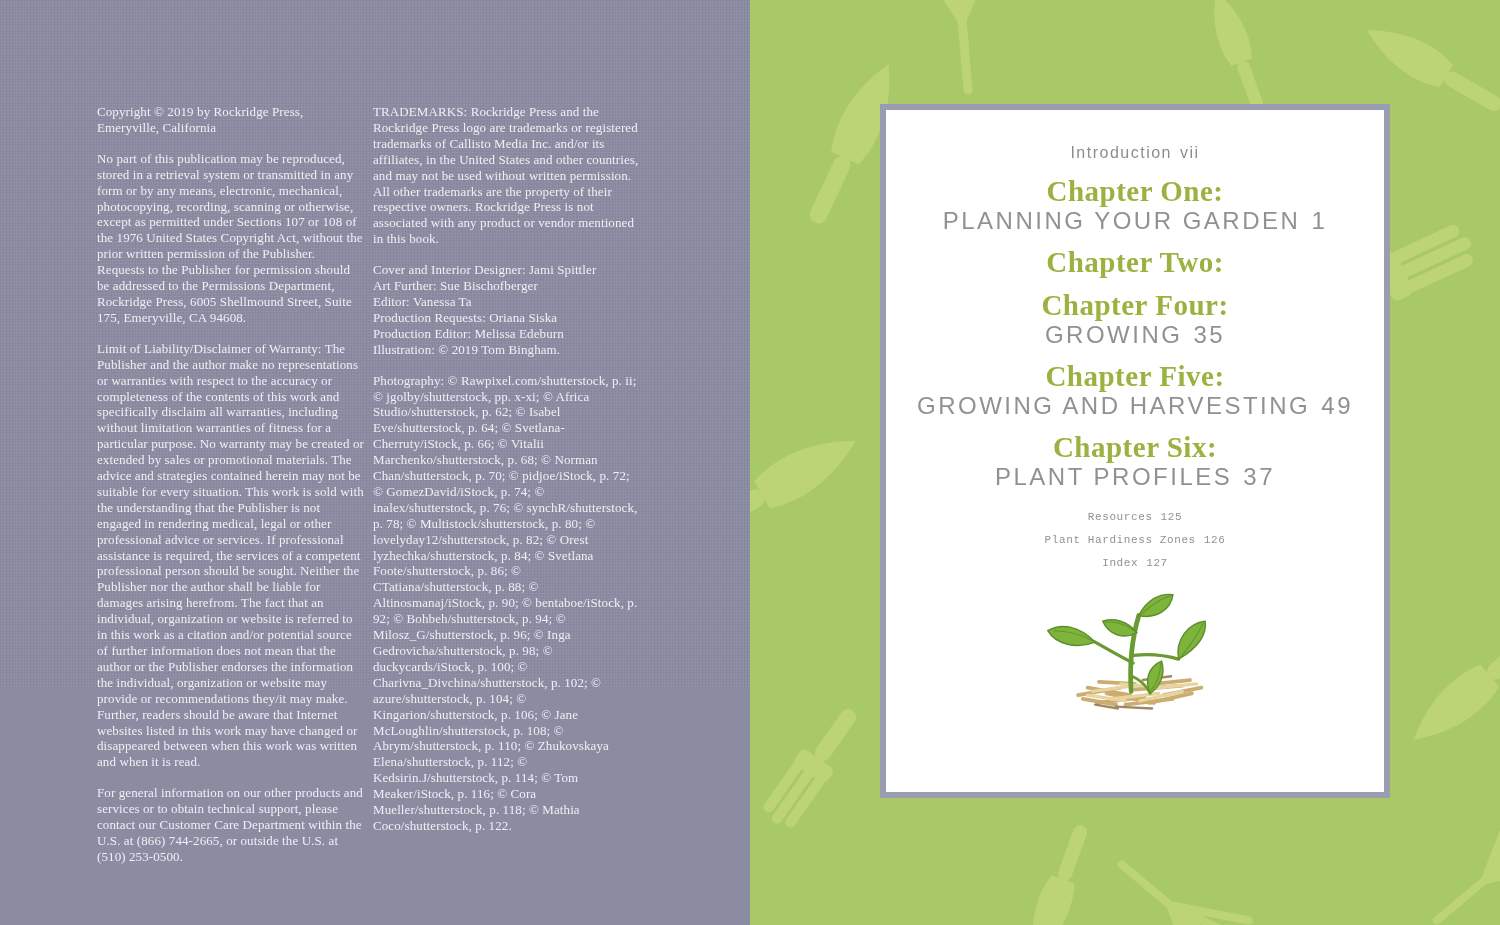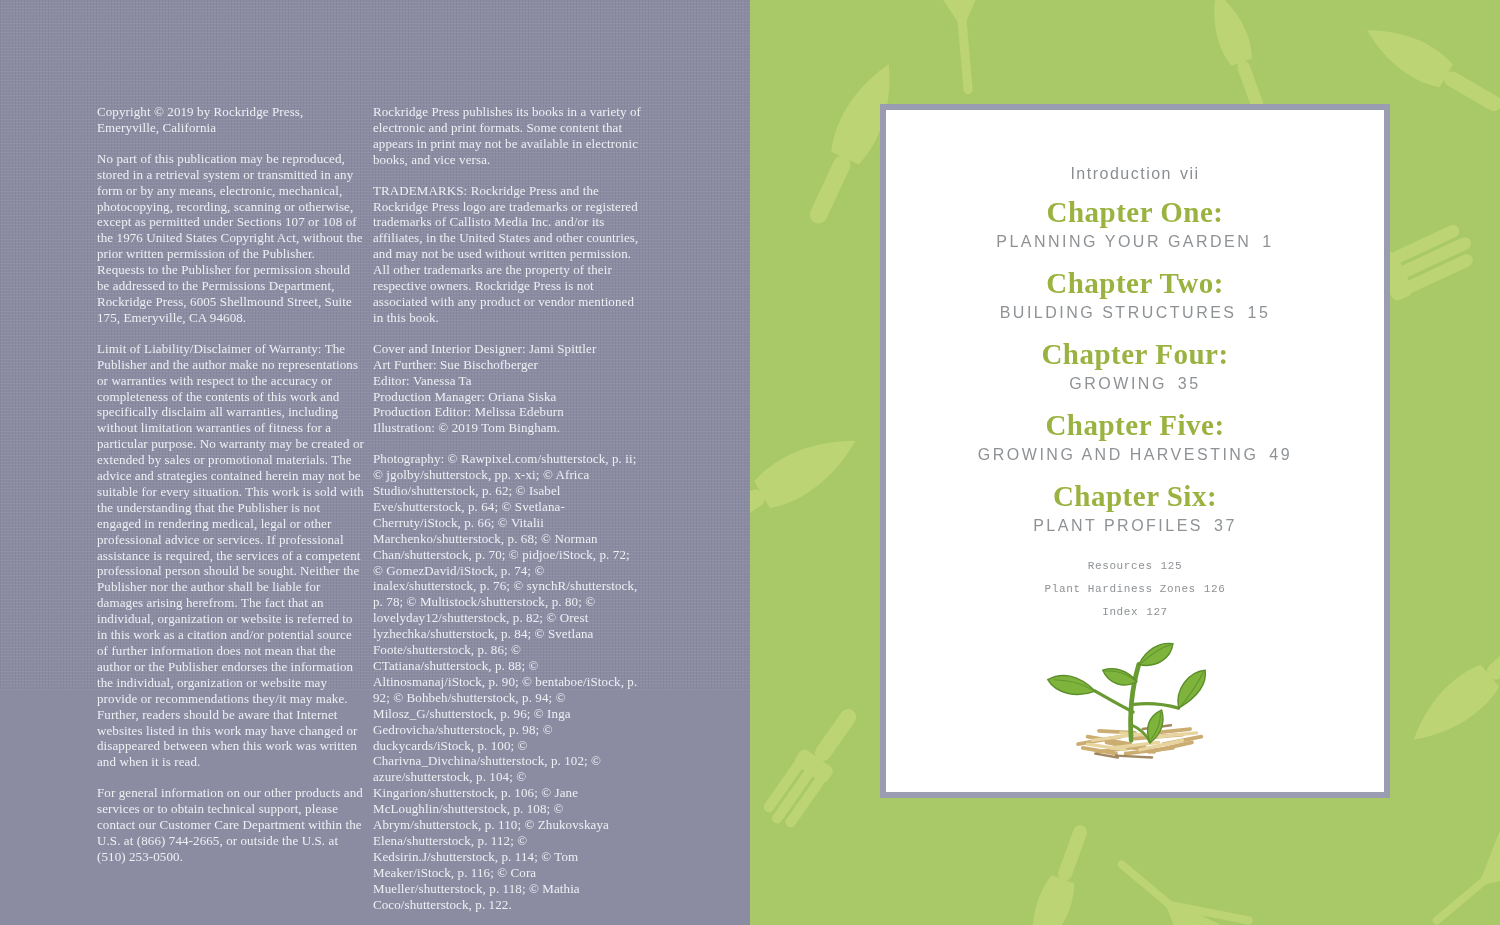--- a/index.html
+++ b/index.html
@@ -31,33 +31,33 @@
     position:absolute;left:750px;top:0;width:750px;height:925px;
     background:#a9c968;overflow:hidden;
   }
   .pattern-svg{position:absolute;left:0;top:0;}
   .toc-card{
     position:absolute;left:130px;top:104px;width:498px;height:682px;
     background:#ffffff;border:6px solid #9a9cb1;
     text-align:center;
   }
   .toc-intro{
-    margin-top:54px;
+    margin-top:33px;
     font-family:"Liberation Sans", sans-serif;
     font-size:16px;color:#8b8e91;letter-spacing:1.5px;line-height:20px;
   }
   .chapter-block{margin-top:13px;}
   .ch-head{
     font-family:"Liberation Serif", serif;
     font-size:29px;line-height:30px;color:#9ab23f;font-weight:700;
     letter-spacing:.5px;
   }
   .ch-title{
     font-family:"Liberation Sans", sans-serif;
-    font-size:16px;line-height:26px;color:#8f9295;
+    font-size:24px;line-height:26px;color:#8f9295;
     letter-spacing:2.5px;font-weight:400;margin-top:2px;
   }
   .pgnum{margin-left:11px;}
   .pgnum-sm{margin-left:8px;}
   .backmatter{
     margin-top:16px;
     font-family:Liberation Mono, monospace;
     font-size:11px;line-height:23px;color:#8f9295;letter-spacing:.6px;
   }
   .illustration-wrap{margin-top:14px;}
@@ -66,27 +66,26 @@
 <body>
 
 <div class="page-left">
   <div class="copy-col c1">
     <p>Copyright © 2019 by Rockridge Press, Emeryville, California</p>
     <p>No part of this publication may be reproduced, stored in a retrieval system or transmitted in any form or by any means, electronic, mechanical, photocopying, recording, scanning or otherwise, except as permitted under Sections 107 or 108 of the 1976 United States Copyright Act, without the prior written permission of the Publisher. Requests to the Publisher for permission should be addressed to the Permissions Department, Rockridge Press, 6005 Shellmound Street, Suite 175, Emeryville, CA 94608.</p>
     <p>Limit of Liability/Disclaimer of Warranty: The Publisher and the author make no representations or warranties with respect to the accuracy or completeness of the contents of this work and specifically disclaim all warranties, including without limitation warranties of fitness for a particular purpose. No warranty may be created or extended by sales or promotional materials. The advice and strategies contained herein may not be suitable for every situation. This work is sold with the understanding that the Publisher is not engaged in rendering medical, legal or other professional advice or services. If professional assistance is required, the services of a competent professional person should be sought. Neither the Publisher nor the author shall be liable for damages arising herefrom. The fact that an individual, organization or website is referred to in this work as a citation and/or potential source of further information does not mean that the author or the Publisher endorses the information the individual, organization or website may provide or recommendations they/it may make. Further, readers should be aware that Internet websites listed in this work may have changed or disappeared between when this work was written and when it is read.</p>
     <p>For general information on our other products and services or to obtain technical support, please contact our Customer Care Department within the U.S. at (866) 744-2665, or outside the U.S. at (510) 253-0500.</p>
   </div>
   <div class="copy-col c2">
-    <p>Rockridge Press publishes its books in a variety of electronic and print formats. Some content that appears in print may not be available in electronic books, and vice versa.</p>
     <p>TRADEMARKS: Rockridge Press and the Rockridge Press logo are trademarks or registered trademarks of Callisto Media Inc. and/or its affiliates, in the United States and other countries, and may not be used without written permission. All other trademarks are the property of their respective owners. Rockridge Press is not associated with any product or vendor mentioned in this book.</p>
     <div class="credits">
       <div>Cover and Interior Designer: Jami Spittler</div>
       <div>Art Further: Sue Bischofberger</div>
       <div>Editor: Vanessa Ta</div>
-      <div>Production Manager: Oriana Siska</div>
+      <div>Production Requests: Oriana Siska</div>
       <div>Production Editor: Melissa Edeburn</div>
       <div>Illustration: © 2019 Tom Bingham.</div>
     </div>
     <p>Photography: © Rawpixel.com/shutterstock, p. ii; © jgolby/shutterstock, pp. x-xi; © Africa Studio/shutterstock, p. 62; © Isabel Eve/shutterstock, p. 64; © Svetlana-Cherruty/iStock, p. 66; © Vitalii Marchenko/shutterstock, p. 68; © Norman Chan/shutterstock, p. 70; © pidjoe/iStock, p. 72; © GomezDavid/iStock, p. 74; © inalex/shutterstock, p. 76; © synchR/shutterstock, p. 78; © Multistock/shutterstock, p. 80; © lovelyday12/shutterstock, p. 82; © Orest lyzhechka/shutterstock, p. 84; © Svetlana Foote/shutterstock, p. 86; © CTatiana/shutterstock, p. 88; © Altinosmanaj/iStock, p. 90; © bentaboe/iStock, p. 92; © Bohbeh/shutterstock, p. 94; © Milosz_G/shutterstock, p. 96; © Inga Gedrovicha/shutterstock, p. 98; © duckycards/iStock, p. 100; © Charivna_Divchina/shutterstock, p. 102; © azure/shutterstock, p. 104; © Kingarion/shutterstock, p. 106; © Jane McLoughlin/shutterstock, p. 108; © Abrym/shutterstock, p. 110; © Zhukovskaya Elena/shutterstock, p. 112; © Kedsirin.J/shutterstock, p. 114; © Tom Meaker/iStock, p. 116; © Cora Mueller/shutterstock, p. 118; © Mathia Coco/shutterstock, p. 122.</p>
 
   </div>
 </div>
 
 <div class="page-right">
 
@@ -132,21 +131,20 @@
       <span>Introduction</span><span class="pgnum-sm">vii</span>
     </div>
 
     <div class="chapter-block">
       <div class="ch-head">Chapter One:</div>
       <div class="ch-title"><span>PLANNING YOUR GARDEN</span><span class="pgnum">1</span></div>
     </div>
 
     <div class="chapter-block">
       <div class="ch-head">Chapter Two:</div>
-      <div class="ch-title"><span>BUILDING STRUCTURES</span><span class="pgnum">15</span></div>
     </div>
 
 
     <div class="chapter-block">
       <div class="ch-head">Chapter Four:</div>
       <div class="ch-title"><span>GROWING</span><span class="pgnum">35</span></div>
     </div>
 
     <div class="chapter-block">
       <div class="ch-head">Chapter Five:</div>

